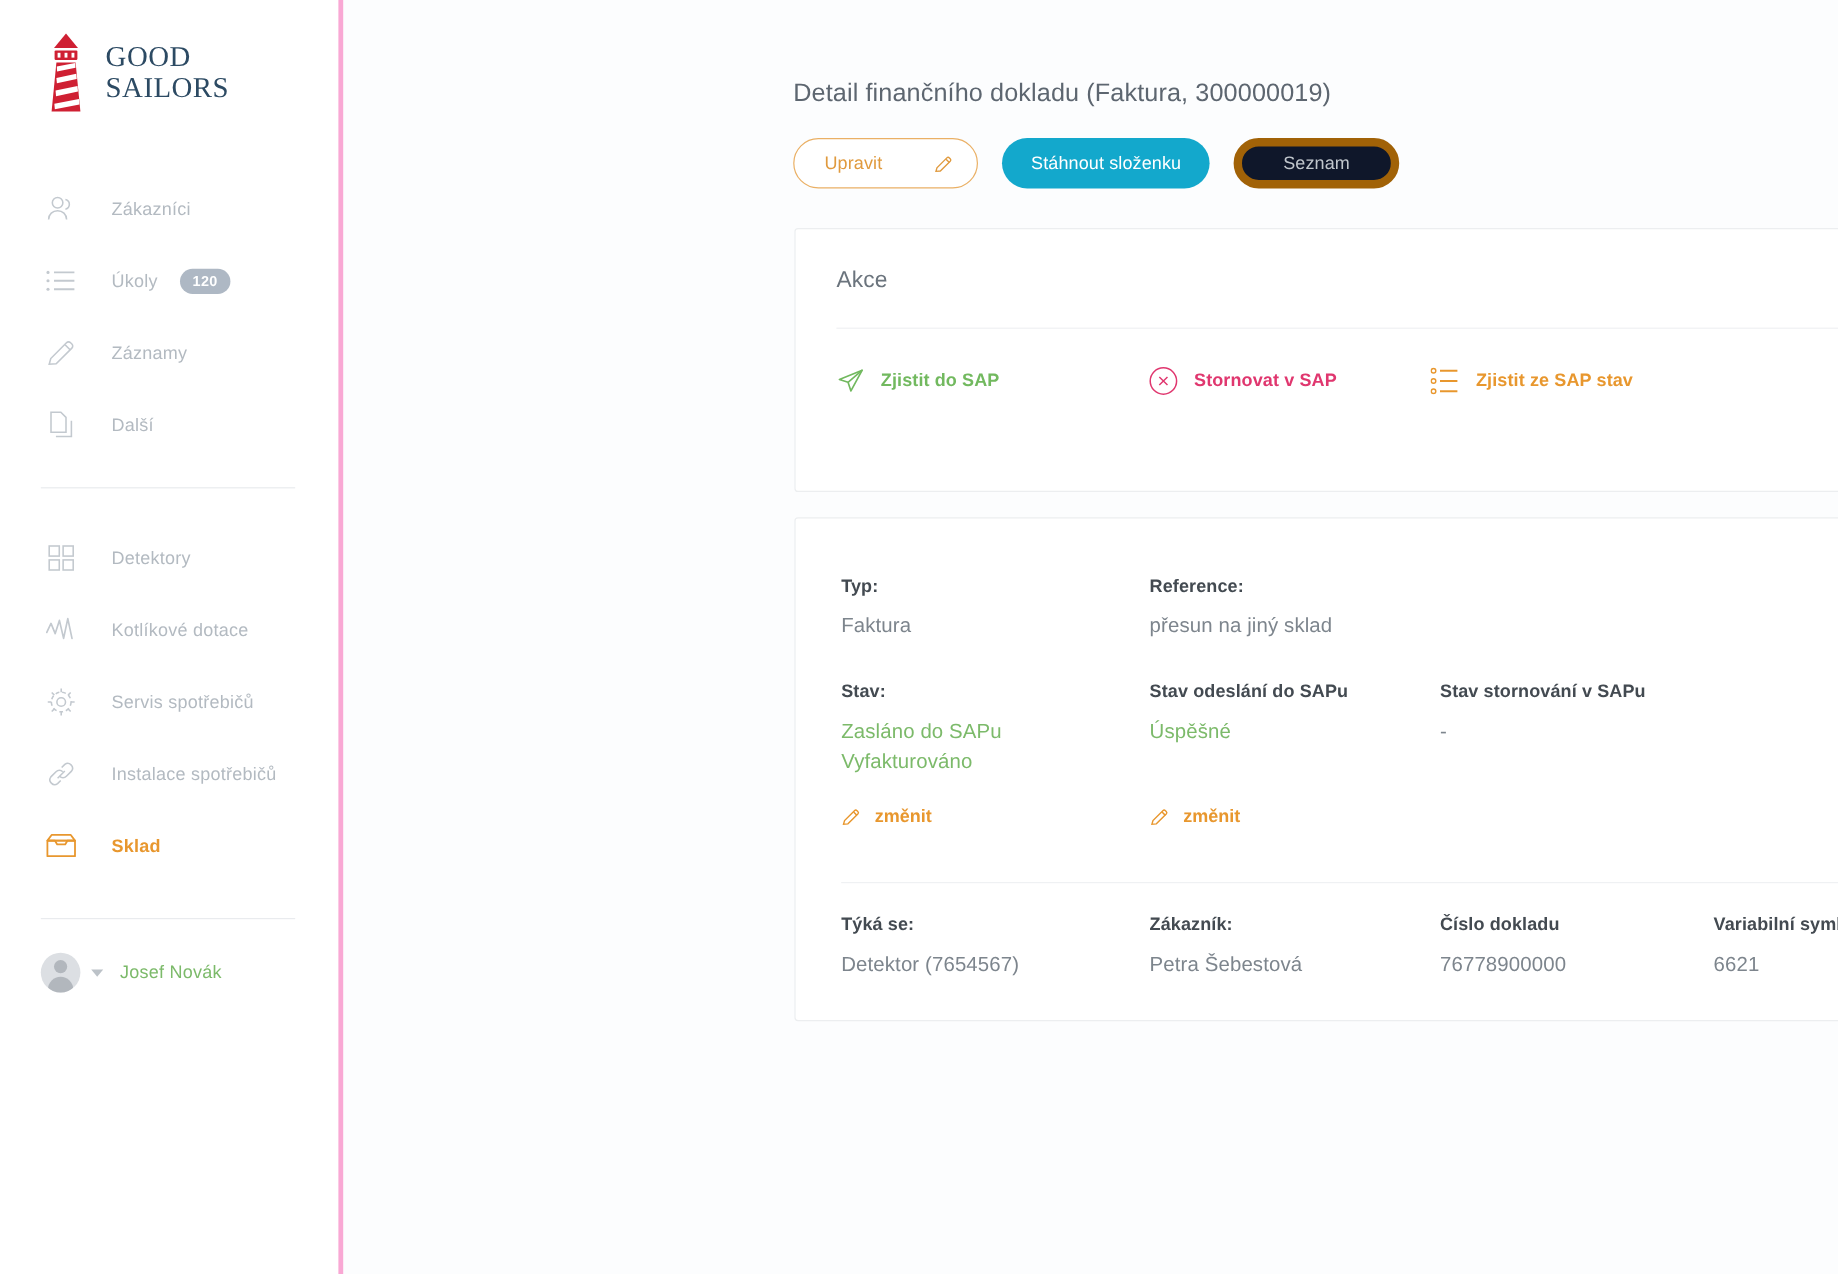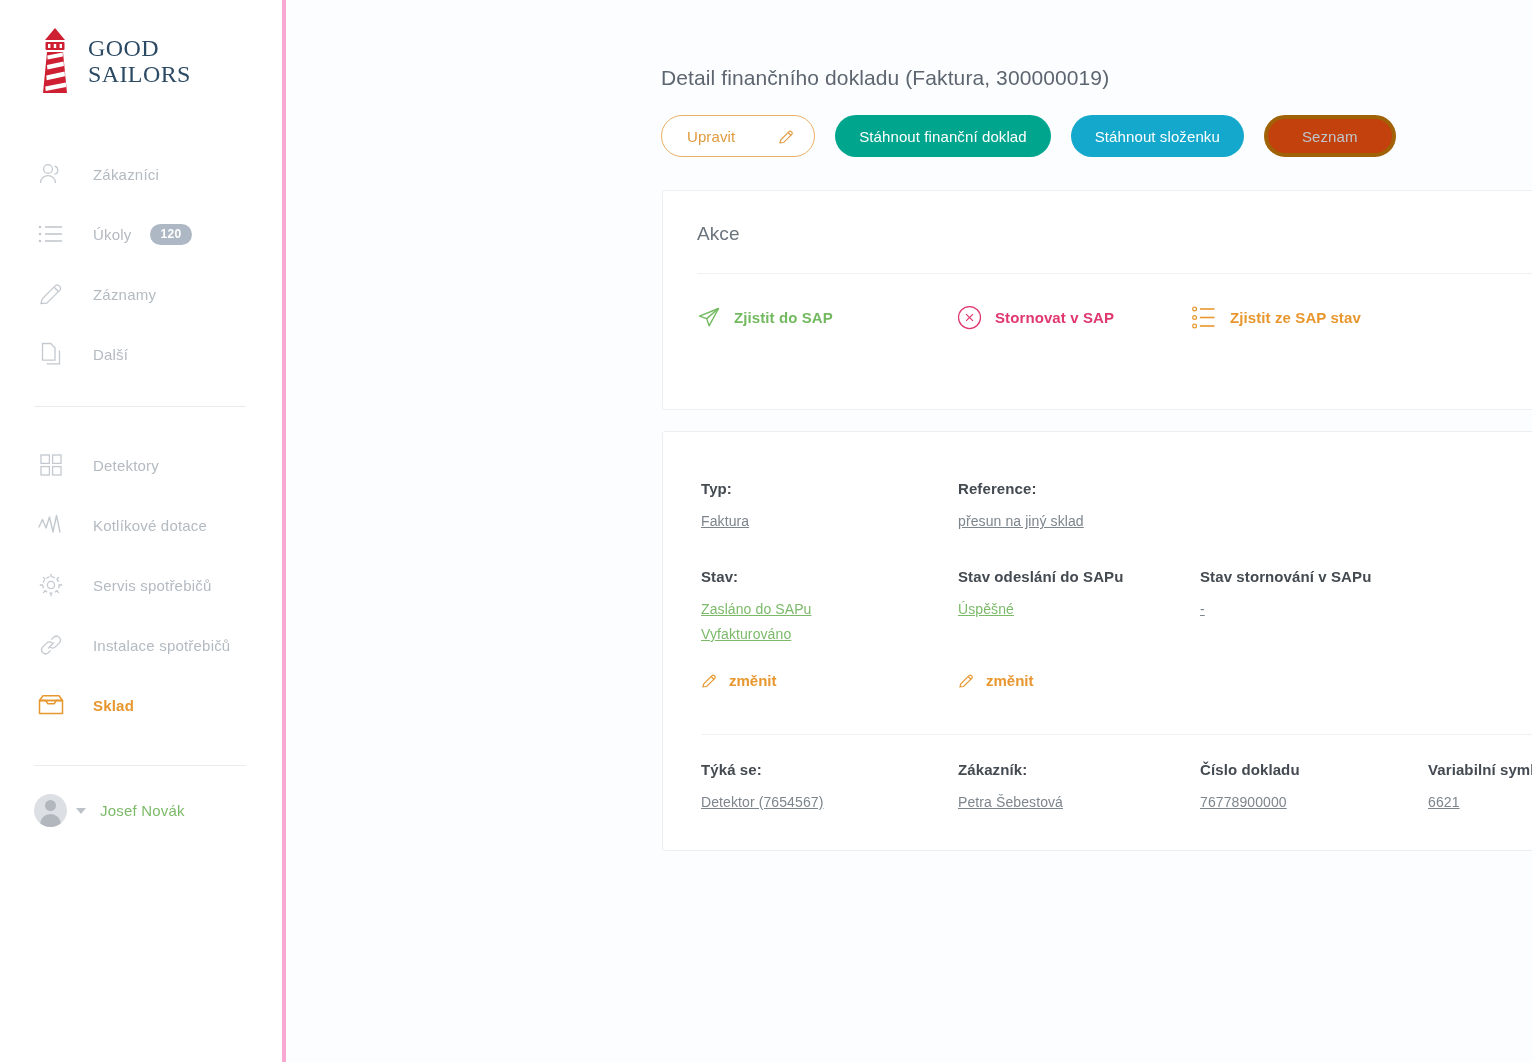--- a/index.html
+++ b/index.html
@@ -146,21 +146,21 @@
   .btn-outline-orange {
     background: #ffffff;
     border: 1px solid #eab065;
     color: #e09a3e;
     padding: 0 19px 0 25px;
   }
   .btn-outline-orange .pen { margin-left: 19px; display: flex; color: #e09a3e; }
   .btn-teal { background: #00a58e; color: #ffffff; }
   .btn-cyan { background: #13a8cc; color: #ffffff; }
   .btn-disabled {
-    background: #c2410c; border: 4px solid #a16207;
+    background: #0f172a; border: 7px solid #a16207;
     color: #c0c6cc; cursor: default;
     padding: 0 34px;
   }
 
   
   .card {
     background: #ffffff;
     border: 1px solid #eceef0;
     border-radius: 3px;
     margin-left: 376px;
@@ -198,21 +198,21 @@
     display: grid;
     grid-template-columns: 257px 242px 228px 1fr;
     padding: 48px 0 0 38px;
   }
   .grid.second { padding-top: 34px; }
   .grid.third { padding-top: 26px; }
   .f-label {
     font-size: 15px; font-weight: bold; color: #434a51;
     letter-spacing: 0.1px; margin-bottom: 12px;
   }
-  .f-value { font-size: 14px; color: #7d858d; letter-spacing: 0.1px; line-height: 25px; text-decoration: underline; }
+  .f-value { font-size: 17px; color: #7d858d; letter-spacing: 0.1px; line-height: 25px; }
   .f-value.green { color: #7cba6a; }
   .change-link {
     display: inline-flex; align-items: center;
     margin-top: 25px; color: #e8972e;
     font-size: 15px; font-weight: bold;
     text-decoration: none; cursor: pointer;
   }
   .change-link .ci { margin-right: 11px; display: flex; }
   .details-hr {
     height: 1px; background: #eff1f3;
@@ -371,21 +371,20 @@
       <button class="btn btn-outline-orange">
         <span>Upravit</span>
         <span class="pen">
           <svg width="17" height="17" viewBox="0 0 20 20" fill="none" stroke="currentColor" stroke-width="1.35">
             <path d="M2.3 17.4l1-3.5L13 4.2a1.8 1.8 0 0 1 2.5 0l.8.8a1.8 1.8 0 0 1 0 2.5L6.6 17.1l-4.3.3z"></path>
             <line x1="12.2" y1="5.6" x2="15.4" y2="8.8"></line>
           </svg>
         </span>
       </button>
 
-      <button class="btn btn-teal">Stáhnout finanční doklad</button>
       <button class="btn btn-cyan">Stáhnout složenku</button>
       <button class="btn btn-disabled">Seznam</button>
     </div>
 
     <section class="card actions">
       <div class="card-title">Akce</div>
       <div class="card-hr"></div>
 
       <div class="action-row">
 

